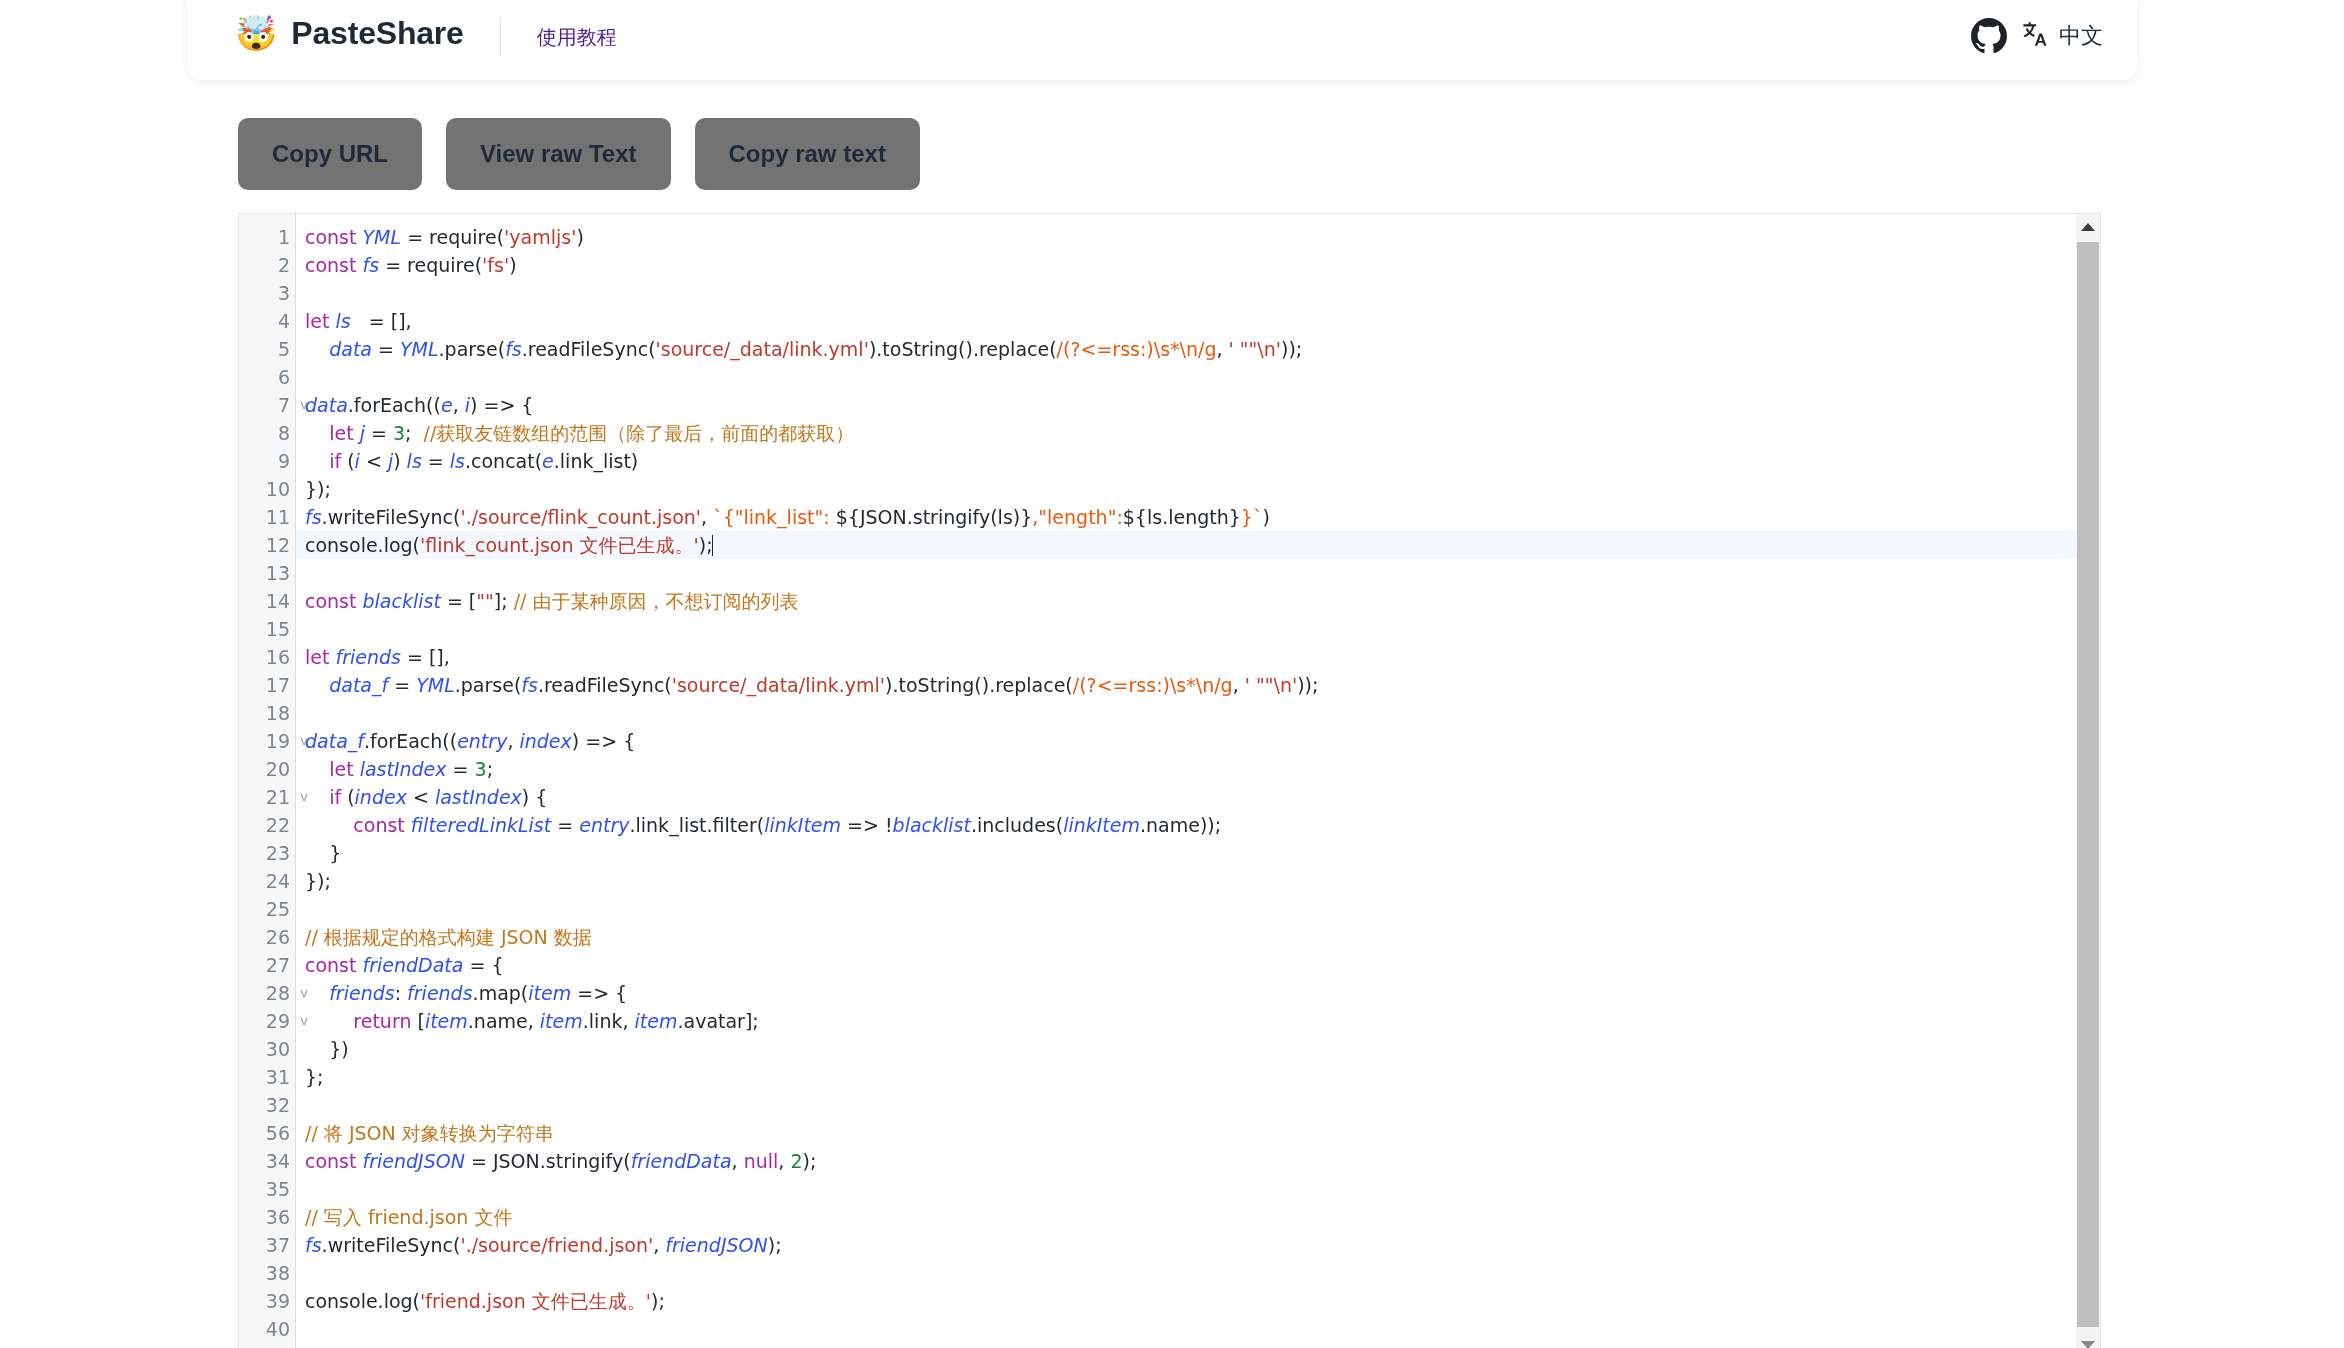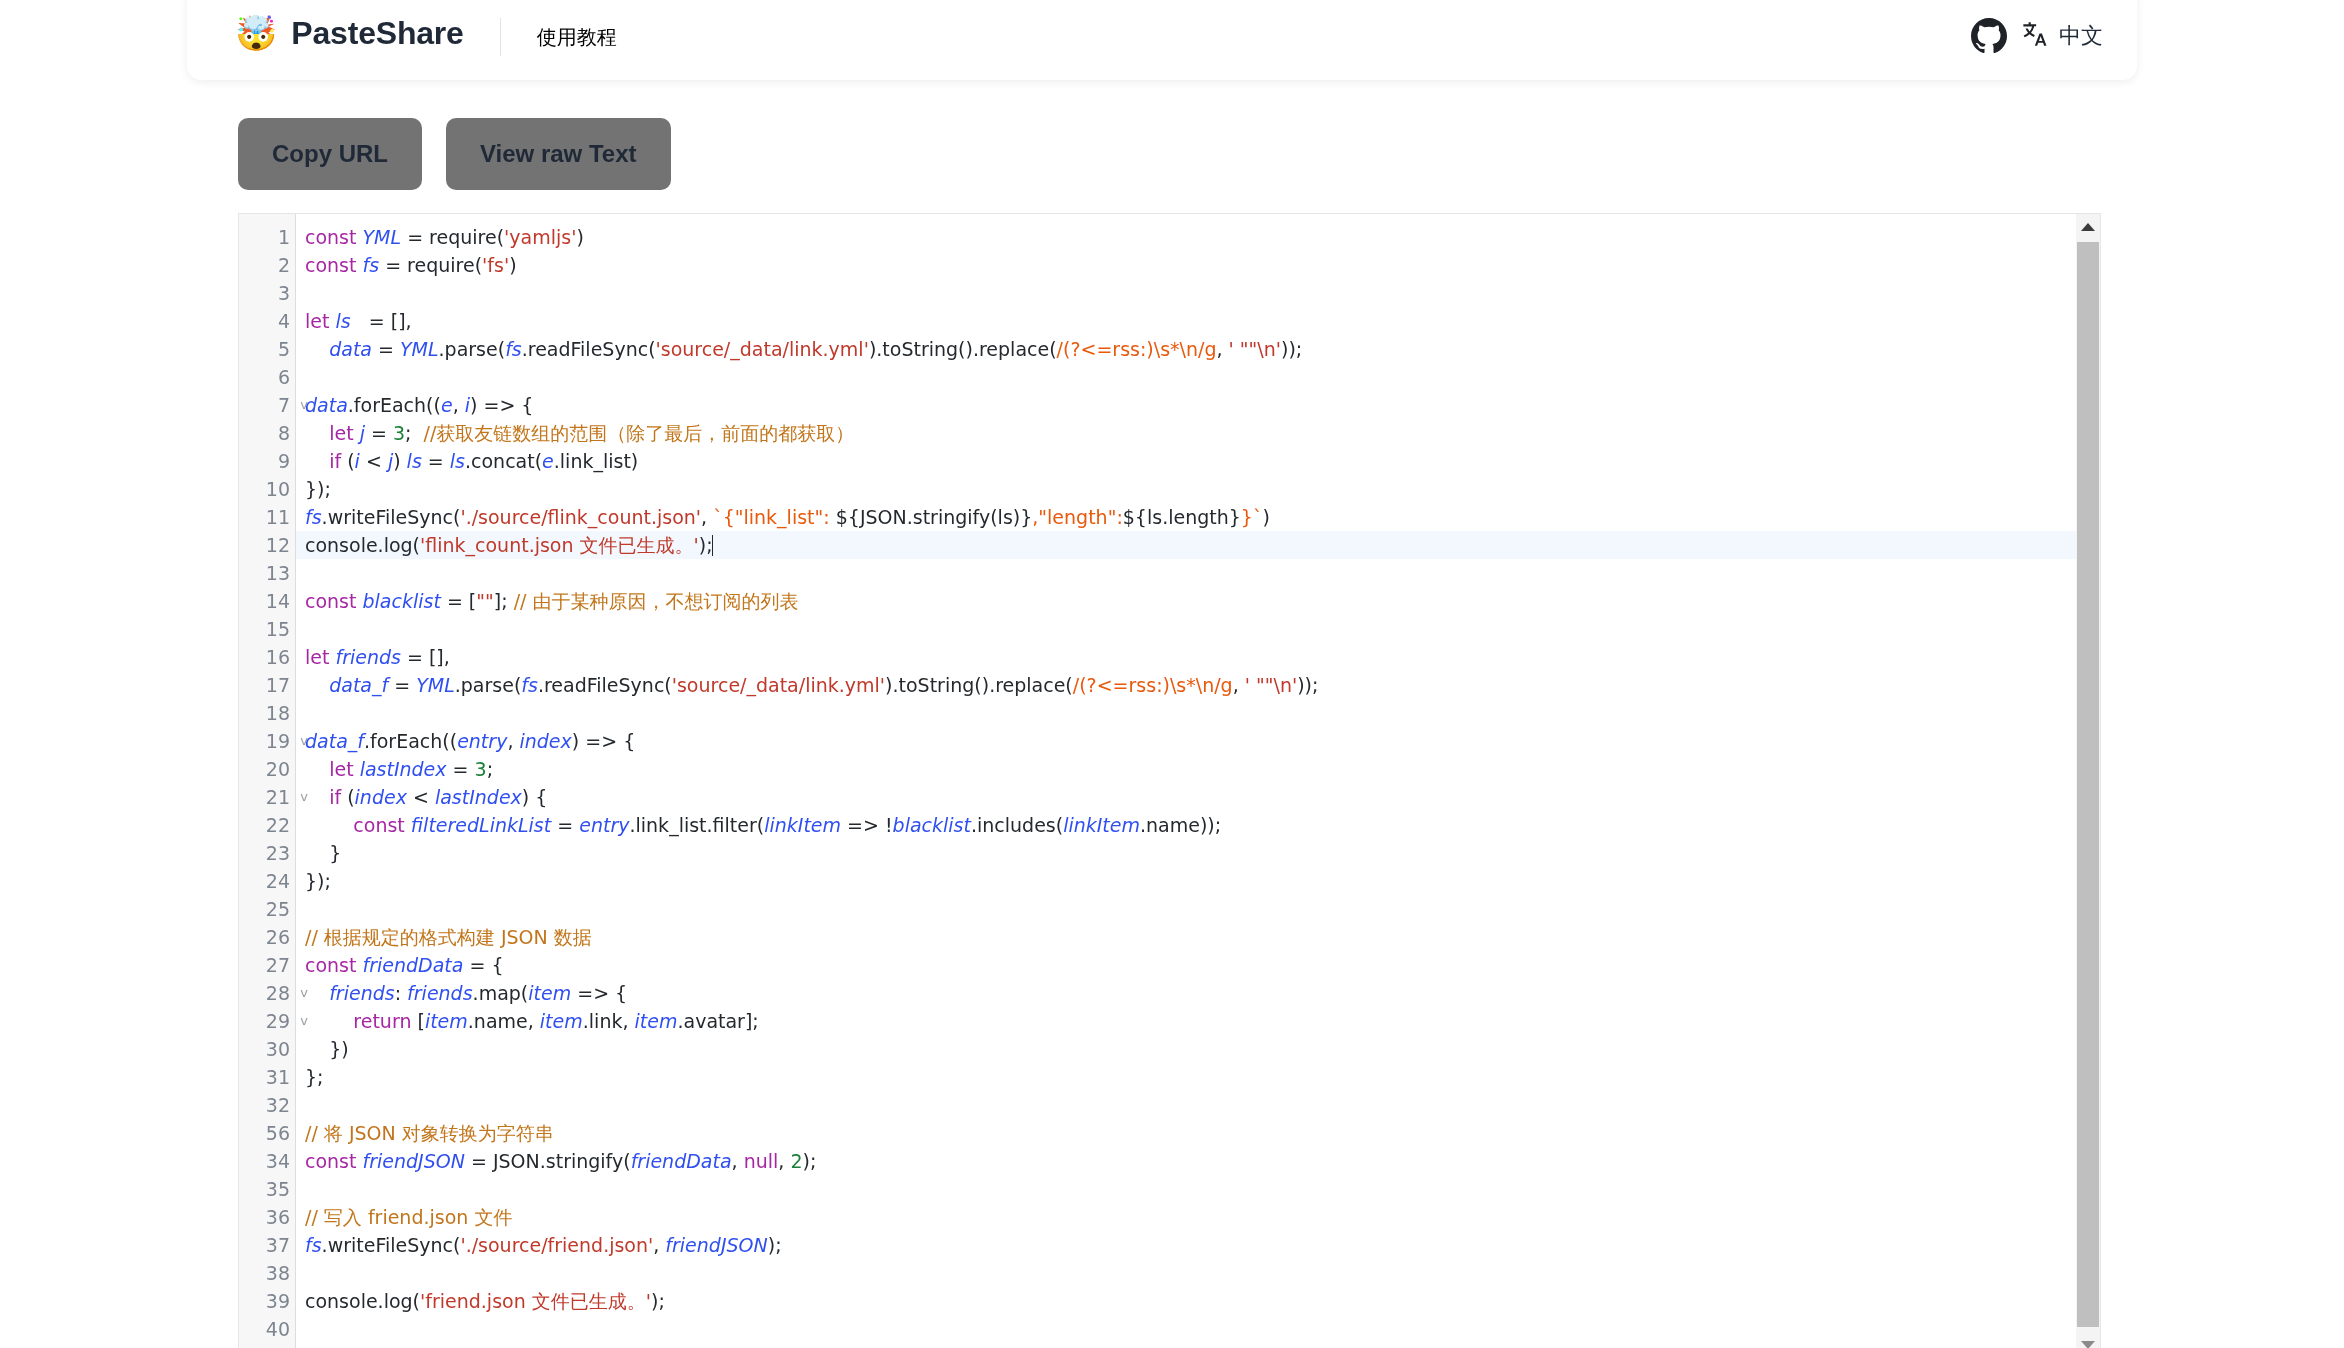--- a/index.html
+++ b/index.html
@@ -33,21 +33,21 @@
   }
   .divider-v {
     width: 1px; height: 38px;
     background: #e2e4e8;
     margin: 0 36px;
     align-self: center;
     margin-top: 8px;
   }
   .nav-link {
     font-size: 20px;
-    color: #000000;
+    color: #4c1d95;
     margin-top: 8px;
   }
   .header-spacer { flex: 1; }
   .header-right {
     display: flex; align-items: center; gap: 12px;
     margin-top: 6px;
   }
   .gh-icon svg { display: block; }
   .lang-group { display: flex; align-items: center; gap: 10px; }
   .lang-icon { display: block; }
@@ -208,20 +208,21 @@
         </svg>
       </span>
       <span class="lang-label">中文</span>
     </div>
   </div>
 </div>
 
 <div class="toolbar">
   <button class="tb-btn">Copy URL</button>
   <button class="tb-btn">View raw Text</button>
+  <button class="tb-btn">Copy raw text</button>
 </div>
 
 <div class="editor">
   <div class="gutter" id="gutter">
       <div class="gutter-row">1</div>
       <div class="gutter-row">2</div>
       <div class="gutter-row">3</div>
       <div class="gutter-row">4</div>
       <div class="gutter-row">5</div>
       <div class="gutter-row">6</div>

